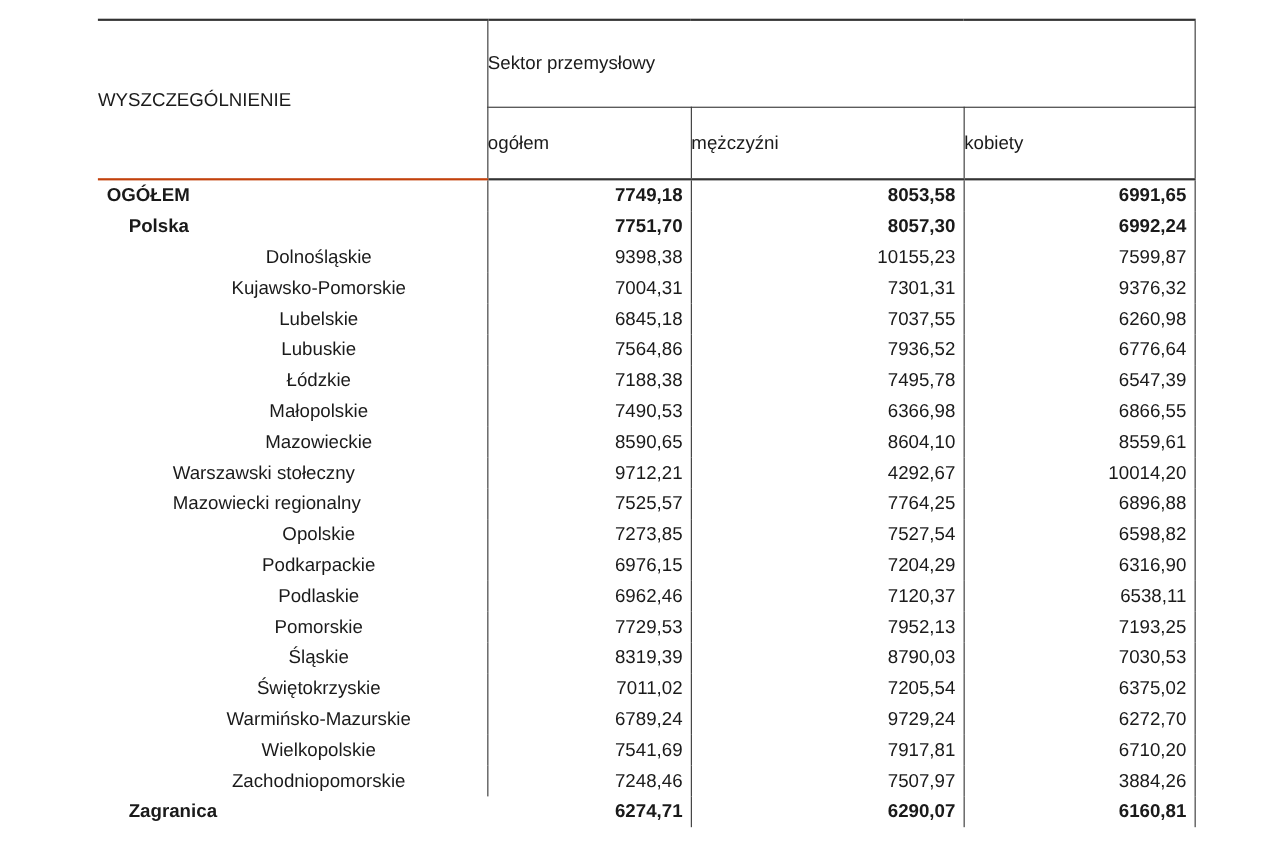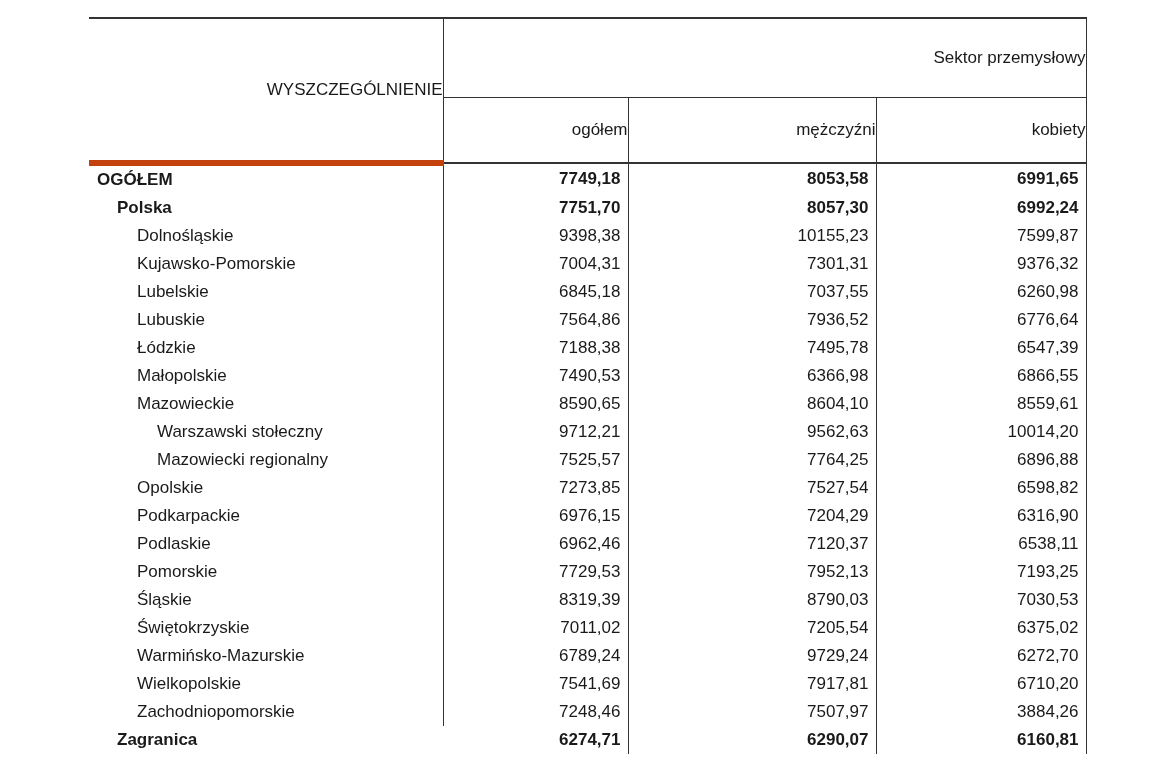--- a/index.html
+++ b/index.html
@@ -27,27 +27,27 @@
     width: 997px;
   }
   col.c1 { width: 354px; }
   col.c2 { width: 185px; }
   col.c3 { width: 248px; }
   col.c4 { width: 210px; }
 
   thead th {
     font-weight: 400;
     font-size: 17px;
-    text-align: right;
+    text-align: left;
     vertical-align: middle;
     padding: 0;
   }
   th.spec {
     border-top: 2px solid #333;
-    border-bottom: 6px solid #c2410c;
+    border-bottom: 2px solid #c2410c;
     border-right: 1px solid #333;
   }
   th.group {
     height: 78px;
     border-top: 2px solid #333;
     border-bottom: 1px solid #333;
     border-right: 1px solid #333;
   }
   th.sub {
     height: 64px;
@@ -67,21 +67,21 @@
     border-right: 1px solid #333;
   }
   td.num {
     text-align: right;
     padding-right: 7px;
     border-right: 1px solid #333;
   }
   tr.bold td { font-weight: 700; }
   td.indent-0 { padding-left: 8px; }
   td.indent-1 { padding-left: 28px; }
-  td.indent-2 { padding-left: 48px; }
+  td.indent-2 { padding-left: 48px; text-align: center; }
   td.indent-3 { padding-left: 68px; }
   td.no-div { border-right: none; }
 </style>
 </head>
 <body>
 
 <div class="page">
   <div class="table-wrap">
     <table>
       <colgroup>
@@ -152,21 +152,21 @@
           </tr>
           <tr>
             <td class="label indent-2">Mazowieckie</td>
             <td class="num">8590,65</td>
             <td class="num">8604,10</td>
             <td class="num">8559,61</td>
           </tr>
           <tr>
             <td class="label indent-3">Warszawski stołeczny</td>
             <td class="num">9712,21</td>
-            <td class="num">9562,63</td>
+            <td class="num">4292,67</td>
             <td class="num">10014,20</td>
           </tr>
           <tr>
             <td class="label indent-3">Mazowiecki regionalny</td>
             <td class="num">7525,57</td>
             <td class="num">7764,25</td>
             <td class="num">6896,88</td>
           </tr>
           <tr>
             <td class="label indent-2">Opolskie</td>

